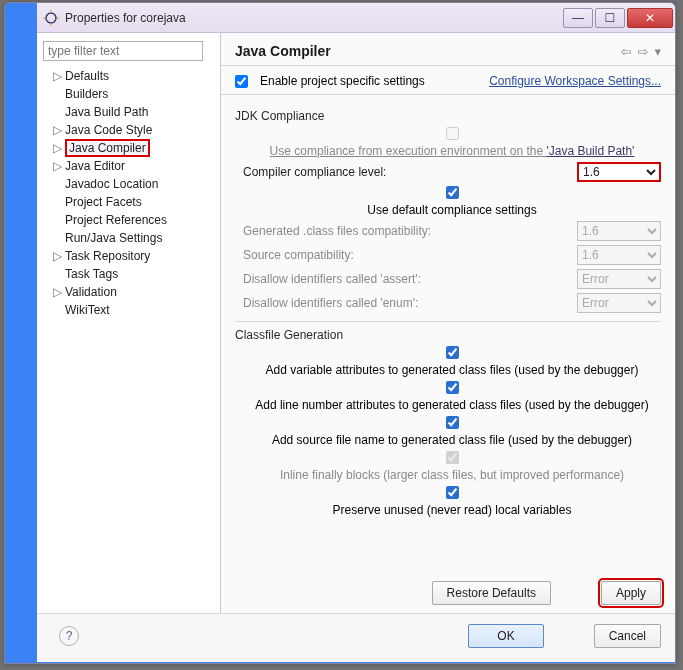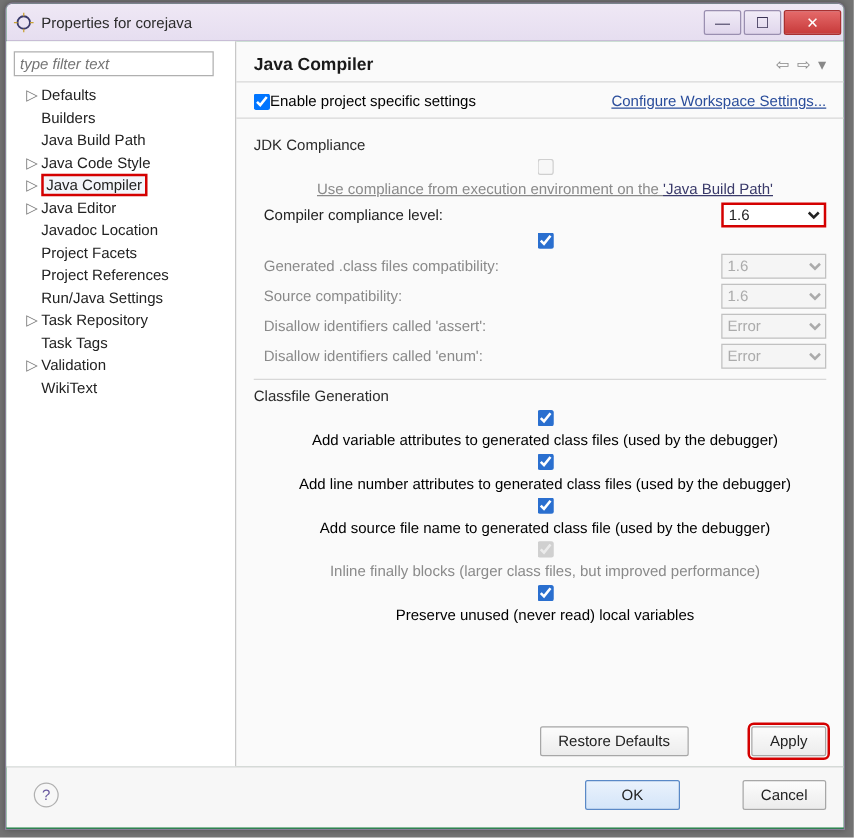--- a/index.html
+++ b/index.html
@@ -1,36 +1,36 @@
 <!DOCTYPE html>
 <html><head>
 <meta charset="utf-8">
 <style>
 * { box-sizing: border-box; margin: 0; padding: 0; font-family: "Segoe UI", Tahoma, sans-serif; font-size: 12px; }
 body { background: #737373; width: 683px; height: 670px; position: relative; }
-.window { position: absolute; left: 4px; top: 2px; width: 672px; height: 662px; background: #15803d; border: 1px solid #8a7f99; border-radius: 6px 6px 0 0; box-shadow: 0 0 6px rgba(0,0,0,.3); overflow: hidden; }
+.window { position: absolute; left: 4px; top: 2px; width: 672px; height: 662px; background: #3b82f6; border: 1px solid #8a7f99; border-radius: 6px 6px 0 0; box-shadow: 0 0 6px rgba(0,0,0,.3); overflow: hidden; padding-left: 32px; }
 .titlebar { height: 30px; background: linear-gradient(#efe8f5,#e6def0); display: flex; align-items: center; padding: 0 2px 0 6px; border-bottom: 1px solid #c8bdd6; }
 .titlebar .app-icon { width: 16px; height: 16px; margin-right: 6px; display: inline-flex; align-items: center; justify-content: center; }
 .titlebar .title { flex: 1; color: #2b2b2b; }
 .win-btns { display: flex; gap: 0; }
 .win-btn { width: 30px; height: 20px; border: 1px solid #9a8fb0; background: linear-gradient(#f1ecf7,#e0d6ec); display: flex; align-items: center; justify-content: center; color: #3a3355; border-radius: 2px; margin-left: 2px; }
 .win-close { width: 46px; background: linear-gradient(#e56a6a,#c73a3a); border-color: #a83030; color: #fff; }
 .body { display: flex; height: 580px; background: #fafafa; }
 .sidebar { width: 184px; border-right: 1px solid #c8c8c8; padding: 8px 6px; background: #fff; }
-.filter { width: 160px; height: 20px; border: 1px solid #b0b0b0; background: #fff; color: #8a8a8a; padding: 2px 4px; margin-bottom: 6px; font-style: italic; }
+.filter { width: 160px; height: 20px; border: 1px solid #b0b0b0; background: #fff; color: #8a8a8a; padding: 2px 4px; margin-bottom: 6px; }
 .tree { list-style: none; }
 .tree li { display: flex; align-items: center; height: 18px; padding-left: 10px; color: #222; white-space: nowrap; }
 .tree li .tw { width: 10px; display: inline-block; color: #777; margin-right: 2px; }
 .tree li.highlight span.lbl { border: 2px solid #d40000; padding: 0 2px; background: #f3f5fa; }
 .main { flex: 1; display: flex; flex-direction: column; }
 .header { display: flex; align-items: center; padding: 10px 14px 6px 14px; border-bottom: 1px solid #d8d8d8; }
 .header h1 { font-size: 14px; font-weight: bold; color: #1a1a1a; flex: 1; }
 .nav-icons { display: flex; gap: 6px; color: #888; }
 .row-enable { display: flex; align-items: center; padding: 8px 14px 6px 14px; border-bottom: 1px solid #d8d8d8; }
-.row-enable label { flex: 1; display: flex; align-items: center; gap: 0; }
+.row-enable label { flex: 1; display: flex; align-items: center; gap: 12px; }
 .row-enable a { color: #2a4d9b; text-decoration: underline; }
 .content { padding: 8px 14px 4px 14px; overflow: auto; }
 .group-title { color: #2b2b2b; margin: 6px 0 4px 0; }
 .pair { display: flex; align-items: center; margin: 4px 0 4px 8px; }
 .pair .plabel { flex: 1; color: #222; }
 .pair .plabel.dim { color: #8a8a8a; }
 .pair select { width: 84px; height: 20px; border: 1px solid #aaa; background: #fff; color: #222; font-size: 12px; }
 .pair select.hl { border: 2px solid #d40000; }
 .pair select:disabled { color: #8a8a8a; background: #f3f3f3; }
 .chk { display: flex; align-items: center; gap: 4px; margin: 4px 0 4px 8px; flex-direction: column; }
@@ -161,20 +161,21 @@
           <span><span class="u">Use compliance from execution environment on the </span><span class="linklike">'Java Build Path'</span></span>
         </div>
 
         <div class="pair">
           <span class="plabel">Compiler compliance level:</span>
           <select class="hl"><option>1.6</option></select>
         </div>
 
         <div class="chk">
           <input type="checkbox" checked="" style="">
+          <span>Use default compliance settings</span>
         </div>
 
         <div class="pair">
           <span class="plabel dim">Generated .class files compatibility:</span>
           <select disabled=""><option>1.6</option></select>
         </div>
         <div class="pair">
           <span class="plabel dim">Source compatibility:</span>
           <select disabled=""><option>1.6</option></select>
         </div>

